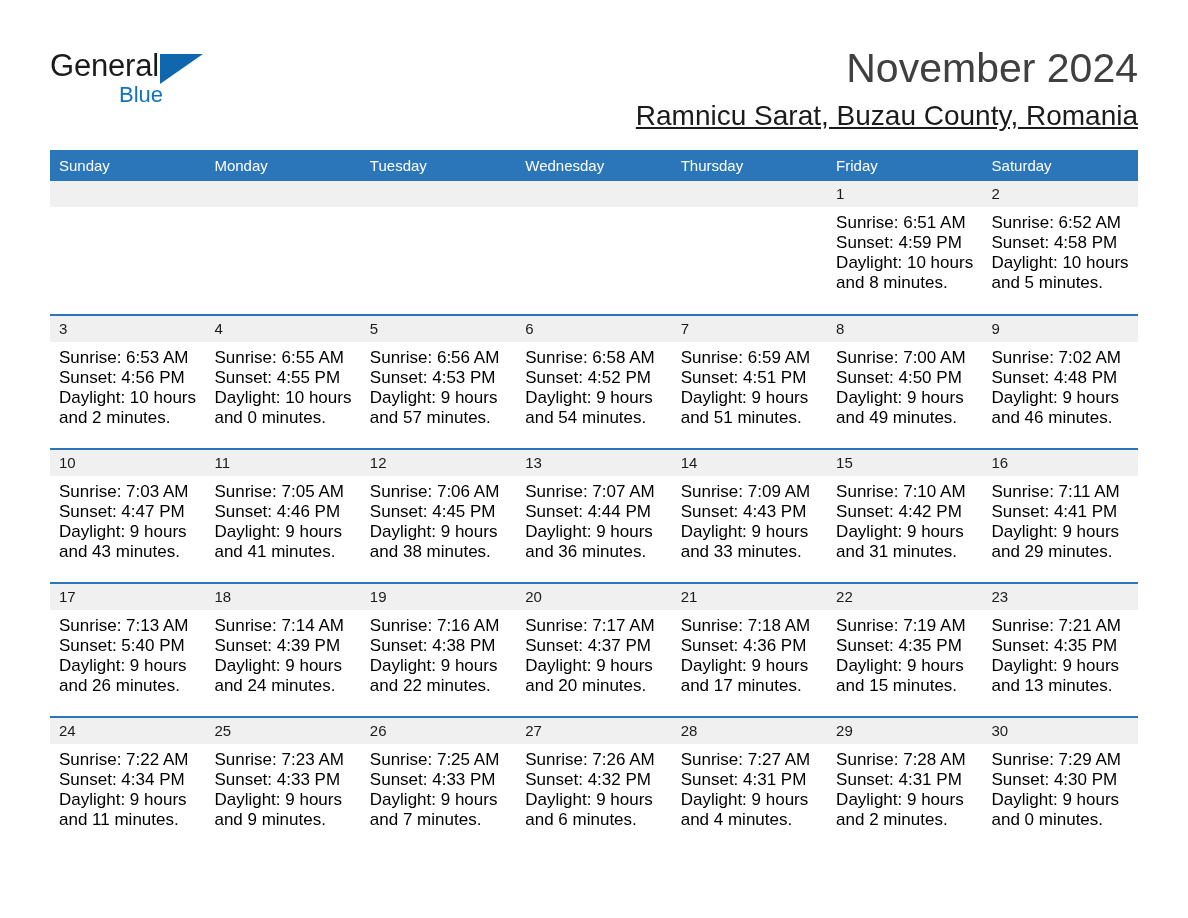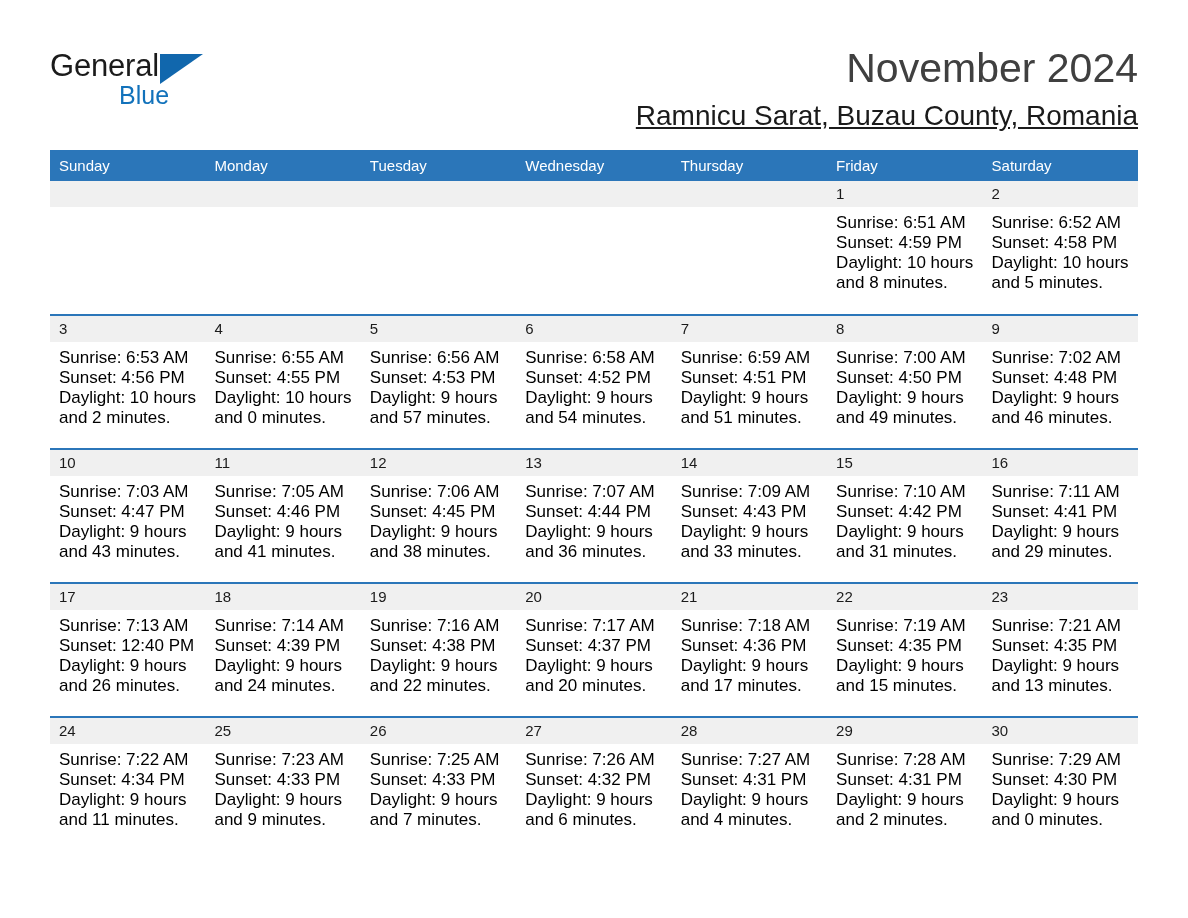--- a/index.html
+++ b/index.html
@@ -40,21 +40,21 @@
   .brand-tri {
     display: inline-block;
     width: 0;
     height: 0;
     border-top: 30px solid #1167ad;
     border-right: 43px solid transparent;
     vertical-align: -8px;
     margin-left: 1px;
   }
   .brand-blue {
-    font-size: 25px;
+    font-size: 22px;
     color: #1272bb;
     line-height: 32px;
     display: block;
     margin-left: 69px;
     margin-top: -5px;
   }
   .titles {
     text-align: right;
     padding-top: 2px;
   }
@@ -312,21 +312,21 @@
               <div>Daylight: 9 hours</div>
               <div>and 29 minutes.</div>
             </div>
           </td>
         </tr>
         <tr>
           <td>
             <div class="daynum">17</div>
             <div class="details">
               <div>Sunrise: 7:13 AM</div>
-              <div>Sunset: 12:40 PM</div>
+              <div>Sunset: 5:40 PM</div>
               <div>Daylight: 9 hours</div>
               <div>and 26 minutes.</div>
             </div>
           </td>
           <td>
             <div class="daynum">18</div>
             <div class="details">
               <div>Sunrise: 7:14 AM</div>
               <div>Sunset: 4:39 PM</div>
               <div>Daylight: 9 hours</div>

